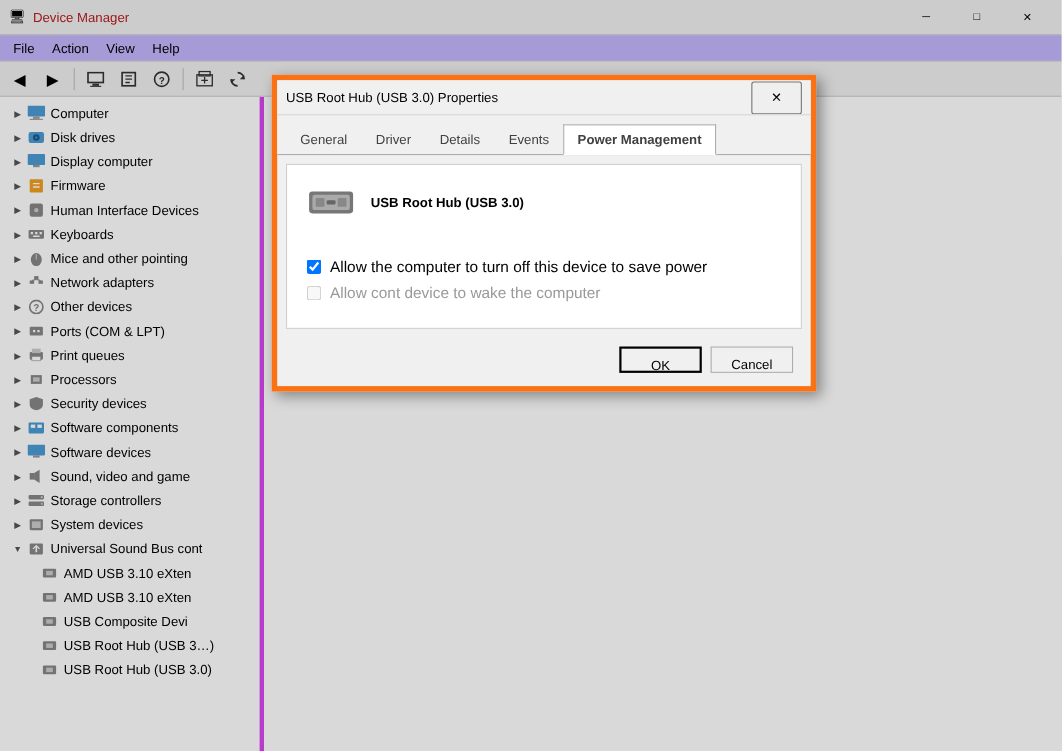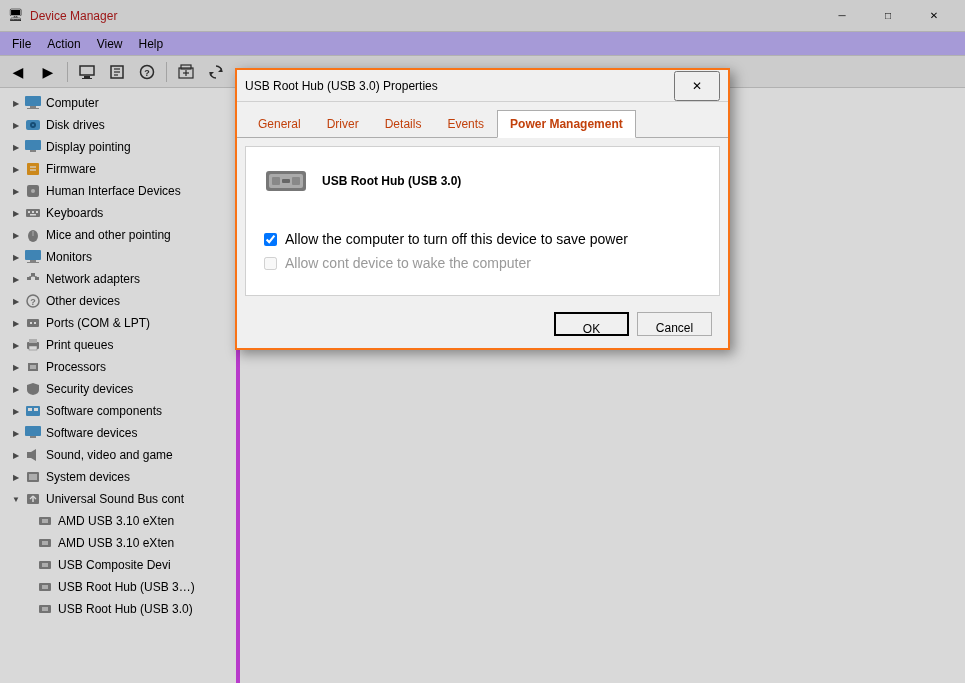--- a/index.html
+++ b/index.html
@@ -184,27 +184,27 @@
       display: flex;
       align-items: center;
       justify-content: center;
       z-index: 100;
     }
 
     
     .dialog {
       width: 495px;
       background: #f0f0f0;
-      border: 2px solid #f97316;
+      border: 5px solid #f97316;
       box-shadow: 4px 4px 12px rgba(0,0,0,0.4);
       display: flex;
       flex-direction: column;
       position: absolute;
       top: 68px;
-      left: 235px;
+      left: 247px;
     }
     .dialog-title-bar {
       height: 32px;
       background: #f0f0f0;
       display: flex;
       align-items: center;
       padding: 0 8px;
       border-bottom: 1px solid #d0d0d0;
     }
     .dialog-title-text {
@@ -230,21 +230,21 @@
       padding: 8px 8px 0 8px;
       border-bottom: 1px solid #adadad;
     }
     .tab {
       padding: 6px 12px;
       font-size: 12px;
       cursor: pointer;
       border: 1px solid transparent;
       margin-bottom: -1px;
       background: transparent;
-      color: #c2410c;
+      color: #404040;
     }
     .tab.active {
       background: #fff;
       border: 1px solid #adadad;
       border-bottom: 1px solid #fff;
       font-weight: 600;
     }
 
     
     .dialog-body {
@@ -406,21 +406,21 @@
       </div>
 
       <div class="tree-item">
         <span class="tree-arrow collapsed"></span>
         <span class="tree-icon">
           <svg width="16" height="14" viewBox="0 0 16 14">
               <rect x="0" y="0" width="16" height="10" rx="1" fill="#4a9cd4"></rect>
               <rect x="5" y="10" width="6" height="2" fill="#999"></rect>
             </svg>
         </span>
-        <span class="tree-label">Display pointing</span>
+        <span class="tree-label">Display computer</span>
       </div>
 
       <div class="tree-item">
         <span class="tree-arrow collapsed"></span>
         <span class="tree-icon">
           <svg width="16" height="14" viewBox="0 0 16 14">
               <rect x="2" y="1" width="12" height="12" rx="1" fill="#f0a020"></rect>
               <line x1="5" y1="5" x2="11" y2="5" stroke="#fff" stroke-width="1.2"></line>
               <line x1="5" y1="8" x2="11" y2="8" stroke="#fff" stroke-width="1.2"></line>
             </svg>
@@ -457,31 +457,20 @@
         <span class="tree-arrow collapsed"></span>
         <span class="tree-icon">
           <svg width="16" height="14" viewBox="0 0 16 14">
               <ellipse cx="8" cy="8" rx="5" ry="6" fill="#888"></ellipse>
               <line x1="8" y1="3" x2="8" y2="8" stroke="#ccc" stroke-width="1"></line>
             </svg>
         </span>
         <span class="tree-label">Mice and other pointing</span>
       </div>
 
-      <div class="tree-item">
-        <span class="tree-arrow collapsed"></span>
-        <span class="tree-icon">
-          <svg width="16" height="14" viewBox="0 0 16 14">
-              <rect x="0" y="0" width="16" height="10" rx="1" fill="#4a9cd4"></rect>
-              <rect x="5" y="10" width="6" height="2" fill="#999"></rect>
-              <rect x="2" y="12" width="12" height="1" fill="#999"></rect>
-            </svg>
-        </span>
-        <span class="tree-label">Monitors</span>
-      </div>
 
       <div class="tree-item">
         <span class="tree-arrow collapsed"></span>
         <span class="tree-icon">
           <svg width="16" height="14" viewBox="0 0 16 14">
               <rect x="2" y="5" width="4" height="3" fill="#888"></rect>
               <rect x="10" y="5" width="4" height="3" fill="#888"></rect>
               <rect x="6" y="1" width="4" height="3" fill="#888"></rect>
               <line x1="4" y1="5" x2="8" y2="4" stroke="#888" stroke-width="1"></line>
               <line x1="12" y1="5" x2="8" y2="4" stroke="#888" stroke-width="1"></line>
@@ -573,20 +562,32 @@
         <span class="tree-arrow collapsed"></span>
         <span class="tree-icon">
           <svg width="16" height="14" viewBox="0 0 16 14">
               <rect x="2" y="4" width="4" height="6" fill="#888"></rect>
               <polygon points="6,4 11,1 11,13 6,10" fill="#888"></polygon>
             </svg>
         </span>
         <span class="tree-label">Sound, video and game</span>
       </div>
 
+      <div class="tree-item">
+        <span class="tree-arrow collapsed"></span>
+        <span class="tree-icon">
+          <svg width="16" height="14" viewBox="0 0 16 14">
+              <rect x="1" y="2" width="14" height="4" rx="1" fill="#888"></rect>
+              <rect x="1" y="8" width="14" height="4" rx="1" fill="#888"></rect>
+              <circle cx="13" cy="4" r="1" fill="#ccc"></circle>
+              <circle cx="13" cy="10" r="1" fill="#ccc"></circle>
+            </svg>
+        </span>
+        <span class="tree-label">Storage controllers</span>
+      </div>
 
       <div class="tree-item">
         <span class="tree-arrow collapsed"></span>
         <span class="tree-icon">
           <svg width="16" height="14" viewBox="0 0 16 14">
               <rect x="2" y="2" width="12" height="10" rx="1" fill="#888"></rect>
               <rect x="4" y="4" width="8" height="6" fill="#ccc"></rect>
             </svg>
         </span>
         <span class="tree-label">System devices</span>

